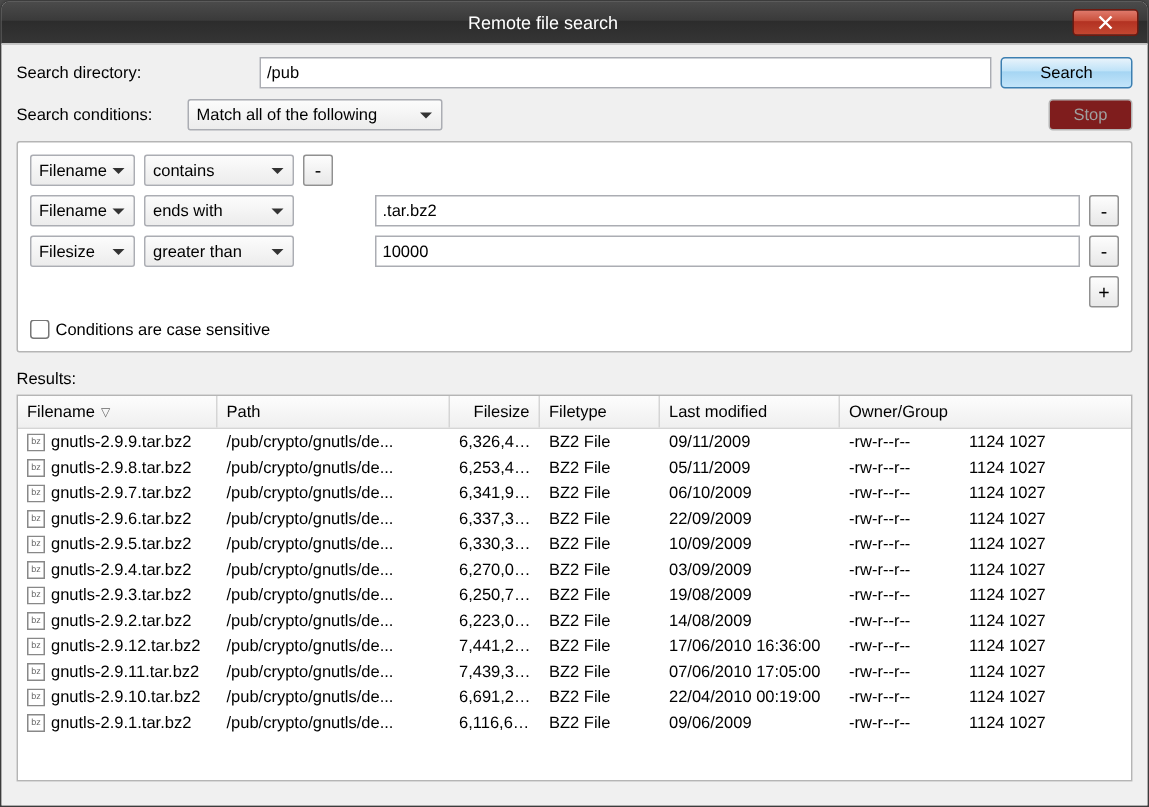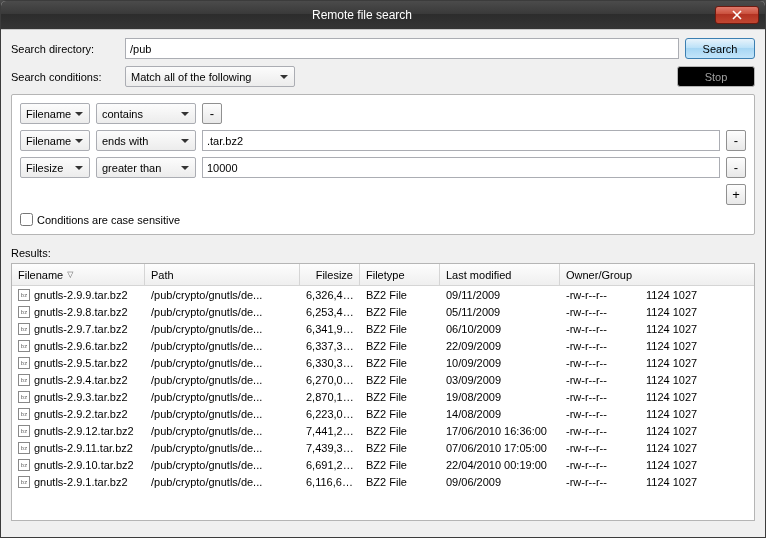--- a/index.html
+++ b/index.html
@@ -68,41 +68,42 @@
   width: 108px;
   font-size: 11px;
 }
 input[type=text] {
   height: 21px;
   border: 1px solid #abadb3;
   padding: 0 4px;
   font-size: 11px;
   font-family: inherit;
   background: #fff;
+  margin-left: 48px;
 }
 .dir-input { flex: 1; }
 .btn {
   height: 21px;
   border: 1px solid #707070;
   border-radius: 3px;
   background: linear-gradient(#fdfdfd, #e8e8e8);
   font-size: 11px;
   font-family: inherit;
   padding: 0 8px;
   cursor: pointer;
 }
 .btn.primary {
-  width: 70px;
+  width: 88px;
   background: linear-gradient(#e8f3fb, #bde2f8 45%, #a5d5f3 46%, #c3e5fa);
   border-color: #3c7fb1;
 }
 .btn.disabled {
-  width: 78px;
+  width: 56px;
   color: #a0a0a0;
-  background: #000000;
+  background: #7f1d1d;
   border-color: #b5b5b5;
   cursor: default;
 }
 .select {
   height: 21px;
   border: 1px solid #abadb3;
   background: linear-gradient(#fcfcfc, #ececec);
   border-radius: 2px;
   font-size: 11px;
   display: flex;
@@ -392,21 +393,21 @@
             <div class="td c-mod">03/09/2009</div>
             <div class="td c-perm">-rw-r--r--</div>
             <div class="td c-owner">1124 1027</div>
           </div>
           <div class="tr">
             <div class="td c-fname">
               <span class="file-icon">bz</span>
               <span>gnutls-2.9.3.tar.bz2</span>
             </div>
             <div class="td c-path">/pub/crypto/gnutls/de...</div>
-            <div class="td c-size">2,870,129</div>
+            <div class="td c-size">6,250,749</div>
             <div class="td c-type">BZ2 File</div>
             <div class="td c-mod">19/08/2009</div>
             <div class="td c-perm">-rw-r--r--</div>
             <div class="td c-owner">1124 1027</div>
           </div>
           <div class="tr">
             <div class="td c-fname">
               <span class="file-icon">bz</span>
               <span>gnutls-2.9.2.tar.bz2</span>
             </div>

